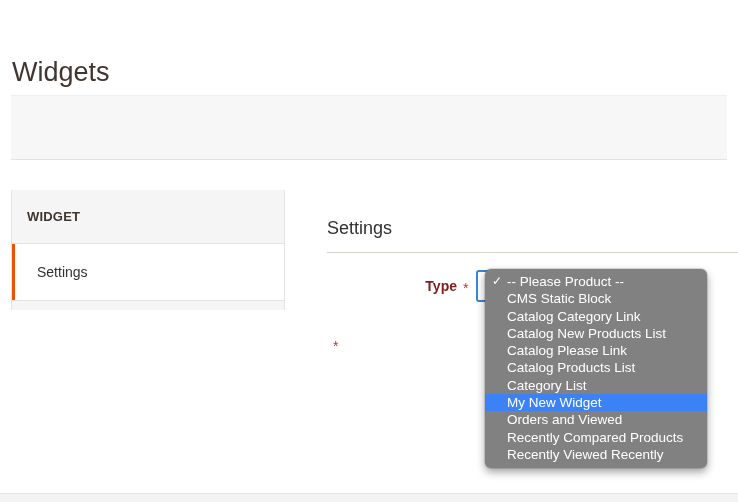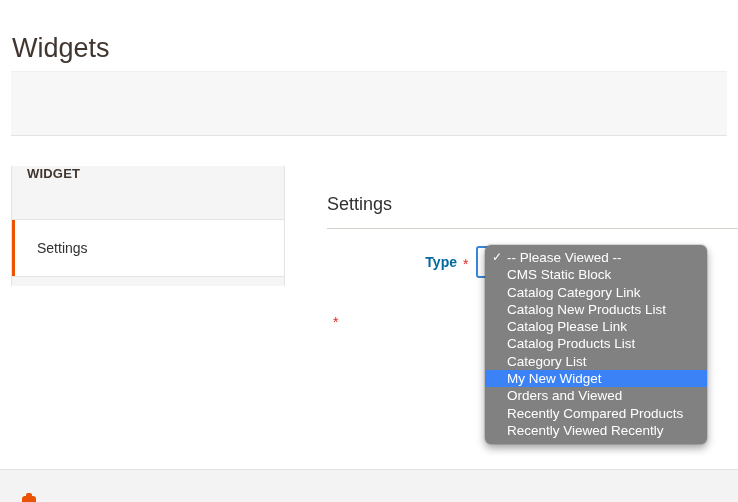--- a/index.html
+++ b/index.html
@@ -7,20 +7,21 @@
     margin: 0; padding: 0;
     width: 738px; height: 502px;
     background: #ffffff;
     font-family: "Liberation Sans", sans-serif;
     overflow: hidden;
   }
   #root {
     position: relative;
     width: 738px; height: 386px;
     background: #ffffff;
+    margin-top: 24px;
   }
 
   
   .page-title {
     position: absolute;
     left: 12px; top: 13px;
     font-size: 27px;
     font-weight: 400;
     color: #41362f;
     letter-spacing: 0px;
@@ -45,20 +46,21 @@
     background: #ffffff;
     border: 1px solid #e3e3e3;
     border-top: none;
     border-bottom: none;
   }
   .sidebar-header {
     height: 54px;
     background: #f5f5f5;
     border-bottom: 1px solid #e3e3e3;
     display: flex;
+    align-items: center;
     padding-left: 15px;
   }
   .sidebar-header-label {
     font-size: 13px;
     font-weight: bold;
     color: #41362f;
     letter-spacing: 0.2px;
   }
   .sidebar-item {
     height: 56px;
@@ -107,21 +109,21 @@
     align-items: center;
     height: 30px;
   }
   .field-row.type-row { margin-top: 18px; }
   .field-row.theme-row { margin-top: 28px; }
 
   .field-label {
     width: 130px;
     text-align: right;
     font-size: 14px;
-    color: #0369a1;
+    color: #7f1d1d;
     font-weight: bold;
     padding-right: 0px;
     white-space: nowrap;
   }
   .required-star {
     color: #e22626;
     font-size: 14px;
     margin-left: 6px;
     margin-right: 8px;
     line-height: 14px;
@@ -232,21 +234,21 @@
 
     <div class="field-row theme-row">
       <span class="required-star">*</span>
       <div class="select-box" style="visibility:hidden"></div>
     </div>
   </div>
 
   <div class="dropdown" id="dropdown-list">
       <div class="dd-item">
         <span class="dd-check">✓</span>
-        <span>-- Please Viewed --</span>
+        <span>-- Please Product --</span>
       </div>
       <div class="dd-item">
         <span>CMS Static Block</span>
       </div>
       <div class="dd-item">
         <span>Catalog Category Link</span>
       </div>
       <div class="dd-item">
         <span>Catalog New Products List</span>
       </div>

